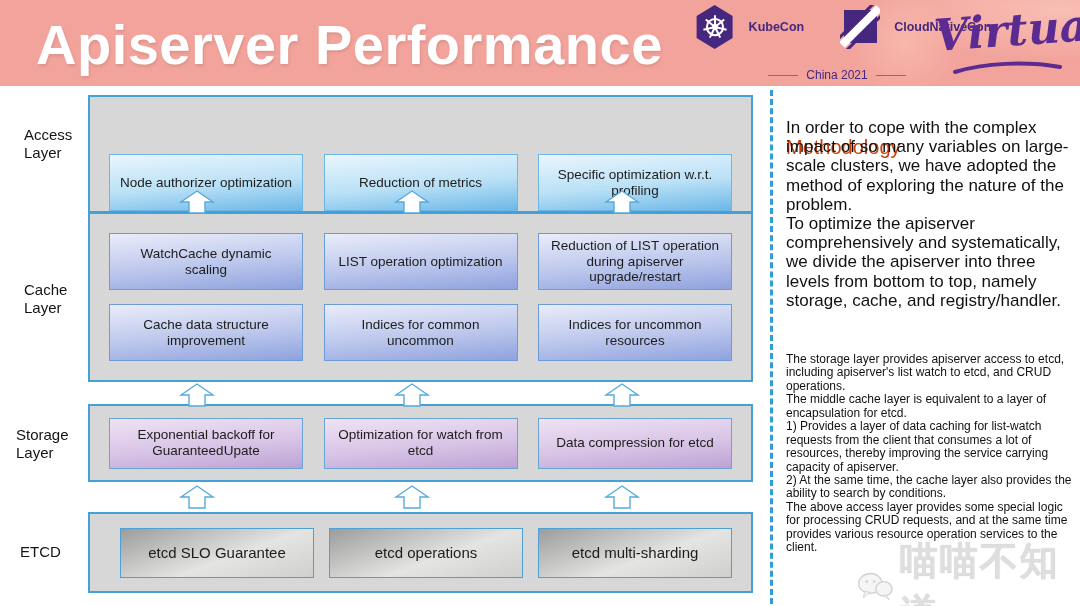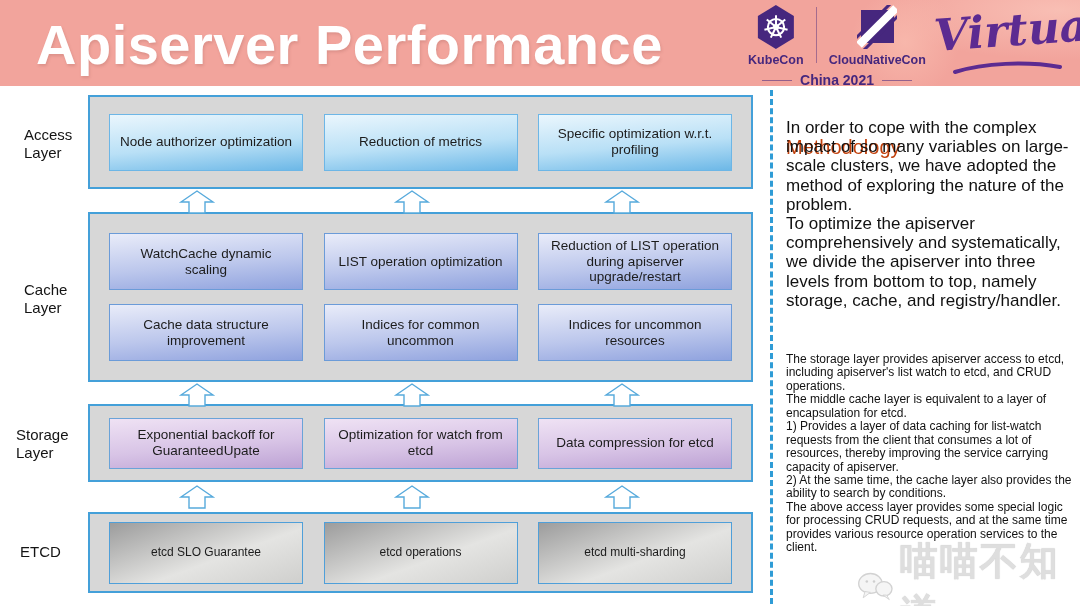--- a/index.html
+++ b/index.html
@@ -9,54 +9,54 @@
   
   .hdr{position:absolute;left:0;top:0;width:1080px;height:86px;
        background:
          radial-gradient(circle 75px at 905px 42px, rgba(248,184,172,.95), rgba(248,184,172,0) 72%),
          radial-gradient(ellipse 260px 70px at 98% 12%, rgba(250,197,186,.8), rgba(250,197,186,0) 70%),
          #f2a49c;}
   .hdr-title{position:absolute;left:36px;top:12px;font-size:56px;font-weight:bold;color:#fff;
              letter-spacing:.5px;text-shadow:1px 2px 3px rgba(120,60,55,.18);}
   .logos{position:absolute;left:738px;top:5px;width:198px;height:78px;color:#46277e;}
   .logo-cols{display:flex;align-items:flex-start;justify-content:center;gap:12px;}
-  .logo-col{display:flex;flex-direction:column;align-items:center;gap:4px;}
+  .logo-col{display:flex;flex-direction:row;align-items:center;gap:14px;margin-left:12px;}
   .hexa{width:40px;height:44px;background:#46277e;
         clip-path:polygon(50% 0,95% 25%,95% 75%,50% 100%,5% 75%,5% 25%);
         display:flex;align-items:center;justify-content:center;}
   .logo-label{font-size:12.5px;font-weight:bold;}
   .logo-div{width:1px;height:56px;background:rgba(70,39,126,.45);margin-top:2px;}
   .china-row{display:flex;align-items:center;justify-content:center;gap:8px;margin-top:5px;}
   .china-dash{width:30px;height:1px;background:rgba(70,39,126,.55);}
-  .china-txt{font-size:14px;font-weight:bold;}
+  .china-txt{font-size:12px;font-weight:normal;}
   .virtual{position:absolute;left:928px;top:4px;width:145px;height:76px;color:#5c2b91;}
   .virtual-txt{font-family:"DejaVu Serif",serif;font-style:italic;font-weight:bold;
                font-size:44px;transform:rotate(-4deg);display:inline-block;margin-left:6px;}
   .virtual-swash{position:absolute;left:24px;top:56px;}
 
   
   .layer-label{position:absolute;font-size:15px;line-height:1.18;white-space:pre-line;color:#141414;}
   .layer{position:absolute;left:88px;width:665px;background:#d7d7d7;border:2px solid #44a0d9;
          box-sizing:border-box;display:flex;flex-direction:column;justify-content:center;
          gap:14px;padding:0 19px;}
   .row{display:flex;justify-content:space-between;}
   .box{width:194px;display:flex;align-items:center;justify-content:center;text-align:center;
        font-size:13.5px;line-height:1.15;box-sizing:border-box;padding:2px 10px;color:#1c1c1c;}
-  .layer-access{top:95px;height:94px;}
+  .layer-access{top:95px;height:118px;justify-content:flex-end;}
   .layer-cache{top:212px;height:170px;}
   .layer-storage{top:404px;height:78px;}
   .layer-etcd{top:512px;height:81px;}
   .layer-access .box{height:57px;border:1.5px solid #6db6e6;
       background:linear-gradient(175deg,#eaf6fd 0%,#b9e0f6 55%,#6db8e7 100%);}
   .layer-cache .box{height:57px;border:1.5px solid #6b9bd8;
       background:linear-gradient(175deg,#e9ecf9 0%,#bcc7ec 55%,#8fa2de 100%);}
   .layer-storage .box{height:51px;border:1.5px solid #6aa3d8;
       background:linear-gradient(175deg,#efe2f4 0%,#d8c4e6 55%,#bda2d4 100%);}
-  .layer-etcd .box{height:62px;border:1.5px solid #4f9fd9;font-size:12px;
-      background:linear-gradient(160deg,#9c9c9c 0%,#e4e4e2 58%,#cfcfcd 100%);}
+  .layer-etcd .box{height:50px;border:1.5px solid #4f9fd9;font-size:15px;
+      background:linear-gradient(160deg,#9c9c9c 0%,#e4e4e2 58%,#cfcfcd 100%);margin-left:11px;}
   .arrow{position:absolute;width:46px;height:24px;}
 
   
   .vsep{position:absolute;left:770px;top:90px;height:514px;border-left:3px dashed #2f9cd6;}
   .meth-title{position:absolute;left:786px;top:92px;font-size:20px;color:#c2410c;font-weight:500;margin-top:44px;}
   .meth-paras{position:absolute;left:786px;top:118px;width:296px;font-size:17px;line-height:1.13;color:#111;}
   .meth-details{position:absolute;left:786px;top:353px;width:292px;font-size:12px;line-height:1.12;color:#111;}
   .watermark{position:absolute;left:856px;top:536px;display:flex;align-items:center;gap:6px;
              color:#dedede;text-shadow:0 0 1px #c6c6c6;}
   .wm-text{font-size:38px;letter-spacing:2px;font-family:sans-serif;font-weight:bold;}

